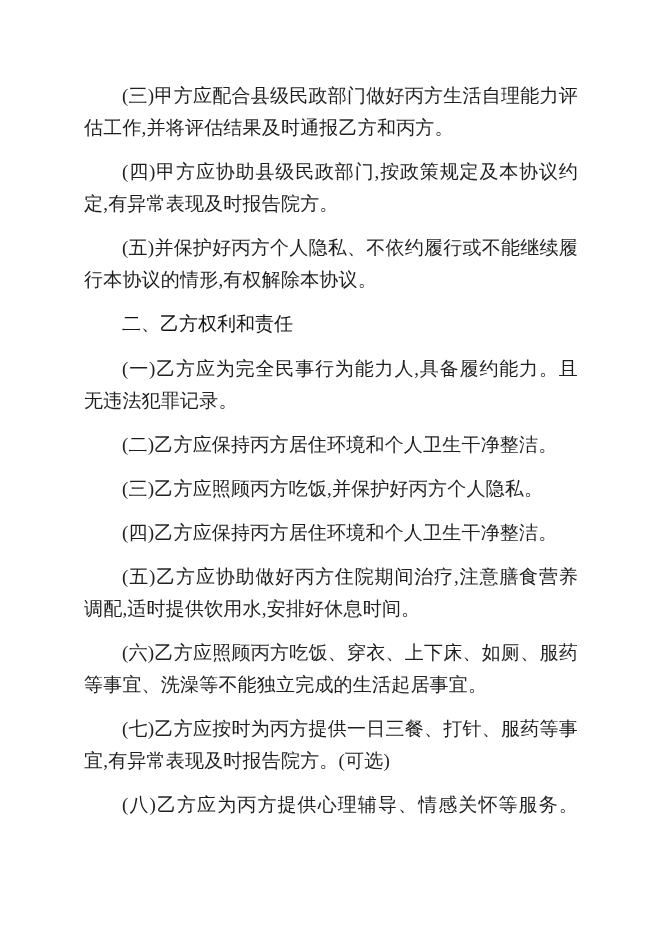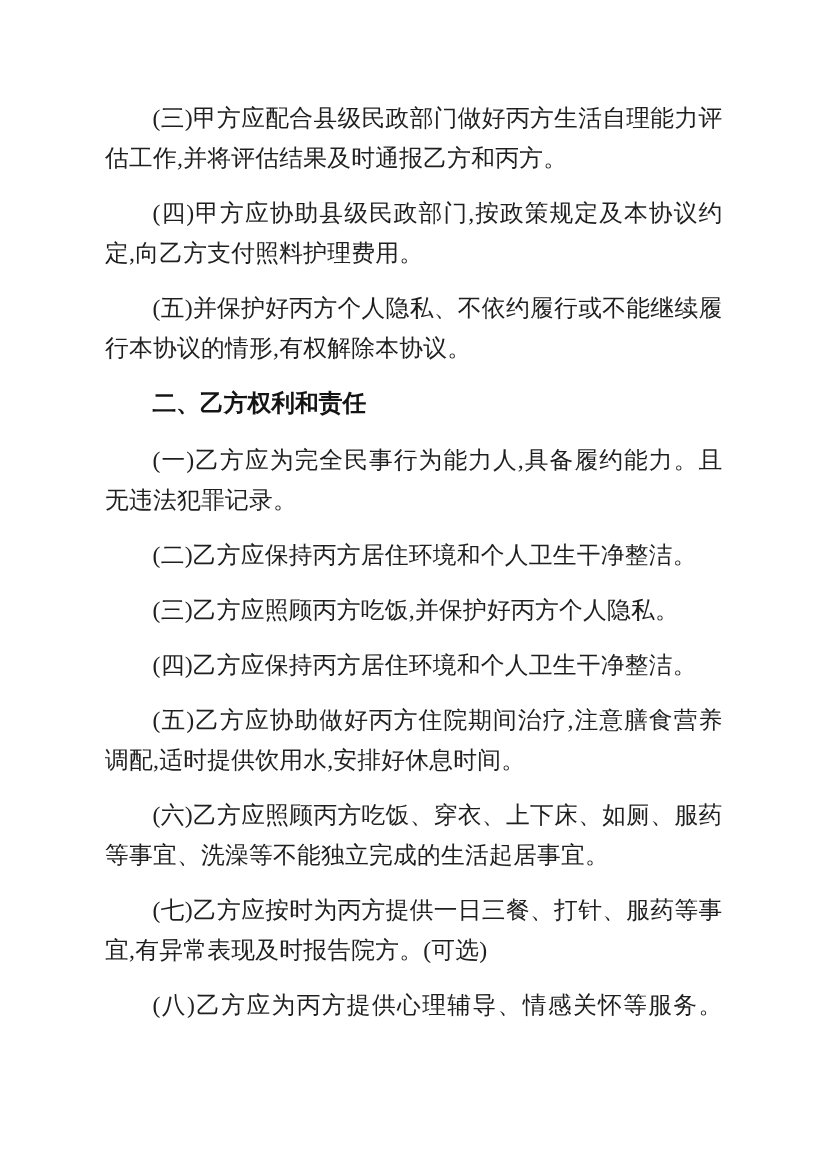--- a/index.html
+++ b/index.html
@@ -25,31 +25,31 @@
     text-indent: 2em;
     text-align: justify;
     text-justify: inter-ideograph;
     letter-spacing: 0.2px;
   }
   .heading {
     margin: 8px 0 13px 0;
     font-size: 19px;
     line-height: 32px;
     text-indent: 2em;
-    font-weight: 700;
+    font-weight: 400;
     font-family: "Liberation Sans", "DejaVu Sans", sans-serif;
     color: #141414;
   }
 </style>
 </head>
 <body>
 
 <div class="page">
   <p class="para">(三)甲方应配合县级民政部门做好丙方生活自理能力评估工作,并将评估结果及时通报乙方和丙方。</p>
-  <p class="para">(四)甲方应协助县级民政部门,按政策规定及本协议约定,向乙方支付照料护理费用。</p>
+  <p class="para">(四)甲方应协助县级民政部门,按政策规定及本协议约定,有异常表现及时报告院方。</p>
   <p class="para">(五)并保护好丙方个人隐私、不依约履行或不能继续履行本协议的情形,有权解除本协议。</p>
   <h2 class="heading">二、乙方权利和责任</h2>
   <p class="para">(一)乙方应为完全民事行为能力人,具备履约能力。且无违法犯罪记录。</p>
   <p class="para">(二)乙方应保持丙方居住环境和个人卫生干净整洁。</p>
   <p class="para">(三)乙方应照顾丙方吃饭,并保护好丙方个人隐私。</p>
   <p class="para">(四)乙方应保持丙方居住环境和个人卫生干净整洁。</p>
   <p class="para">(五)乙方应协助做好丙方住院期间治疗,注意膳食营养调配,适时提供饮用水,安排好休息时间。</p>
   <p class="para">(六)乙方应照顾丙方吃饭、穿衣、上下床、如厕、服药等事宜、洗澡等不能独立完成的生活起居事宜。</p>
   <p class="para">(七)乙方应按时为丙方提供一日三餐、打针、服药等事宜,有异常表现及时报告院方。(可选)</p>
   <p class="para">(八)乙方应为丙方提供心理辅导、情感关怀等服务。(可选)</p>

